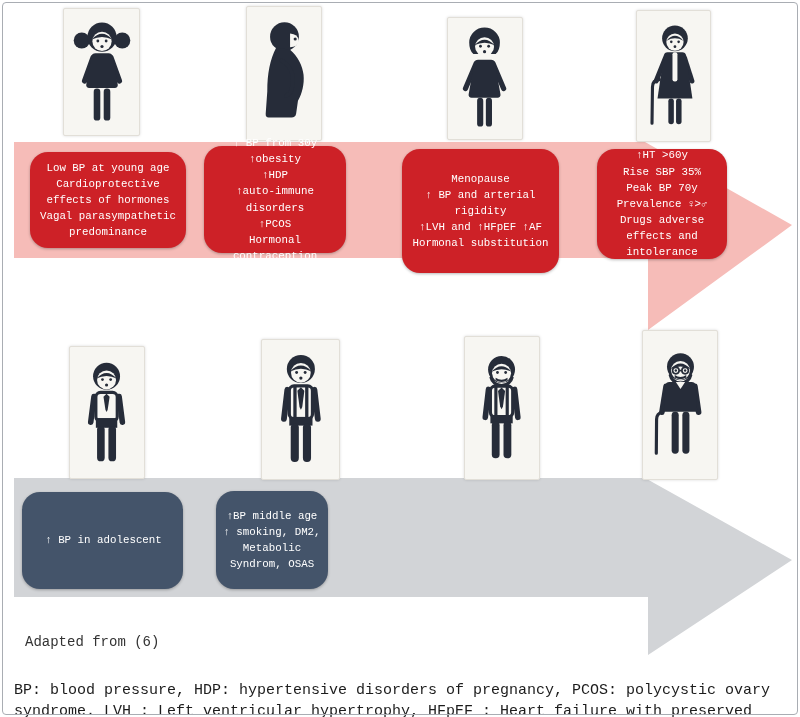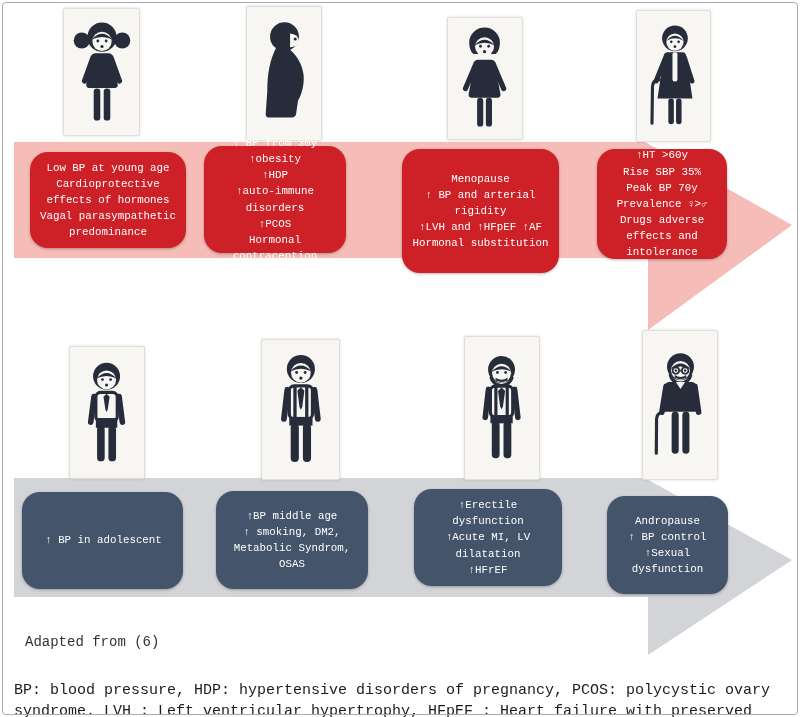--- a/index.html
+++ b/index.html
@@ -213,32 +213,22 @@
       <path class="f" d="M31,35.5 l5,7.5 l5,-7.5 z"></path>
       <path class="s" d="M16.5,68 q-6,1 -6.2,7.5 L10,112" stroke-width="3.4"></path>
       <rect class="d" x="26.5" y="67.5" width="7.6" height="45" rx="3.6"></rect>
       <rect class="d" x="38" y="67.5" width="7.6" height="45" rx="3.6"></rect>
     </svg>
   </div>
 
   <div class="box blue" style="left:22px;top:492px;width:161px;height:97px;padding-left:8px;">
     <div class="boxtext">↑ BP in adolescent</div>
   </div>
-  <div class="box blue" style="left:216px;top:491px;width:152px;height:98px;">
+  <div class="box blue" style="left:216px;top:491px;width:112px;height:98px;">
     <div class="boxtext">↑BP middle age
 ↑ smoking, DM2, Metabolic Syndrom, OSAS</div>
   </div>
-  <div class="box blue" style="left:414px;top:489px;width:148px;height:97px;">
-    <div class="boxtext">↑Erectile dysfunction
-↑Acute MI, LV dilatation
-↑HFrEF</div>
-  </div>
-  <div class="box blue" style="left:607px;top:496px;width:121px;height:98px;">
-    <div class="boxtext">Andropause
-↑ BP control
-↑Sexual dysfunction</div>
-  </div>
 
   <div class="adapted">Adapted from (6)</div>
   <div class="abbrev">BP: blood pressure, HDP: hypertensive disorders of pregnancy, PCOS: polycystic ovary syndrome. LVH : Left ventricular hypertrophy, HFpEF : Heart failure with preserved ejection fraction, AF: atrial fibrillation. HTN : hypertension, SBP : systolic blood pressure, DM2 : Diabetes mellitus type 2, OSAS : Obstructive Sleep Apnea Syndrome, MI : Myocardial infarction, HFrEF : Heart failure with reduced ejection fraction</div>
 
   <div class="frame"></div>
 </div>
 
 </body></html>

